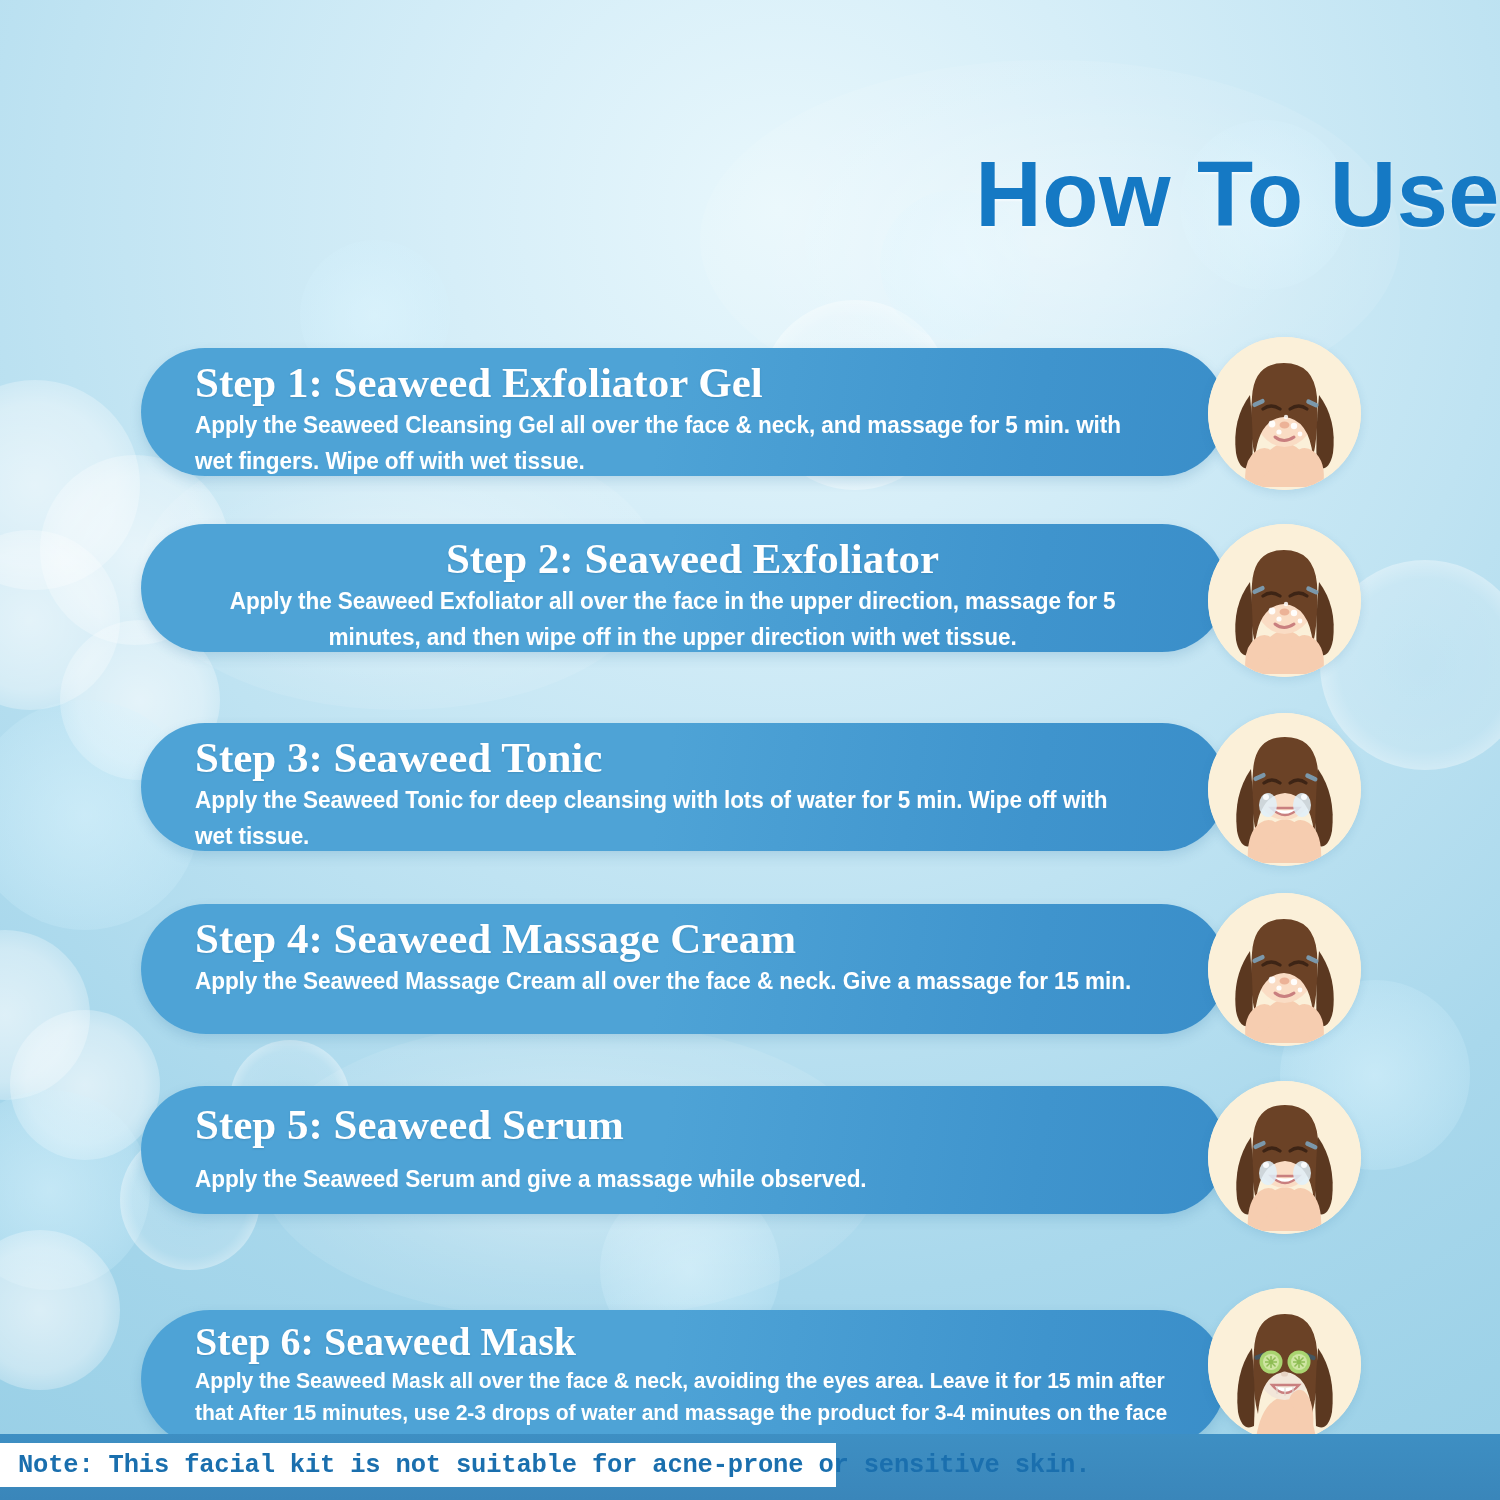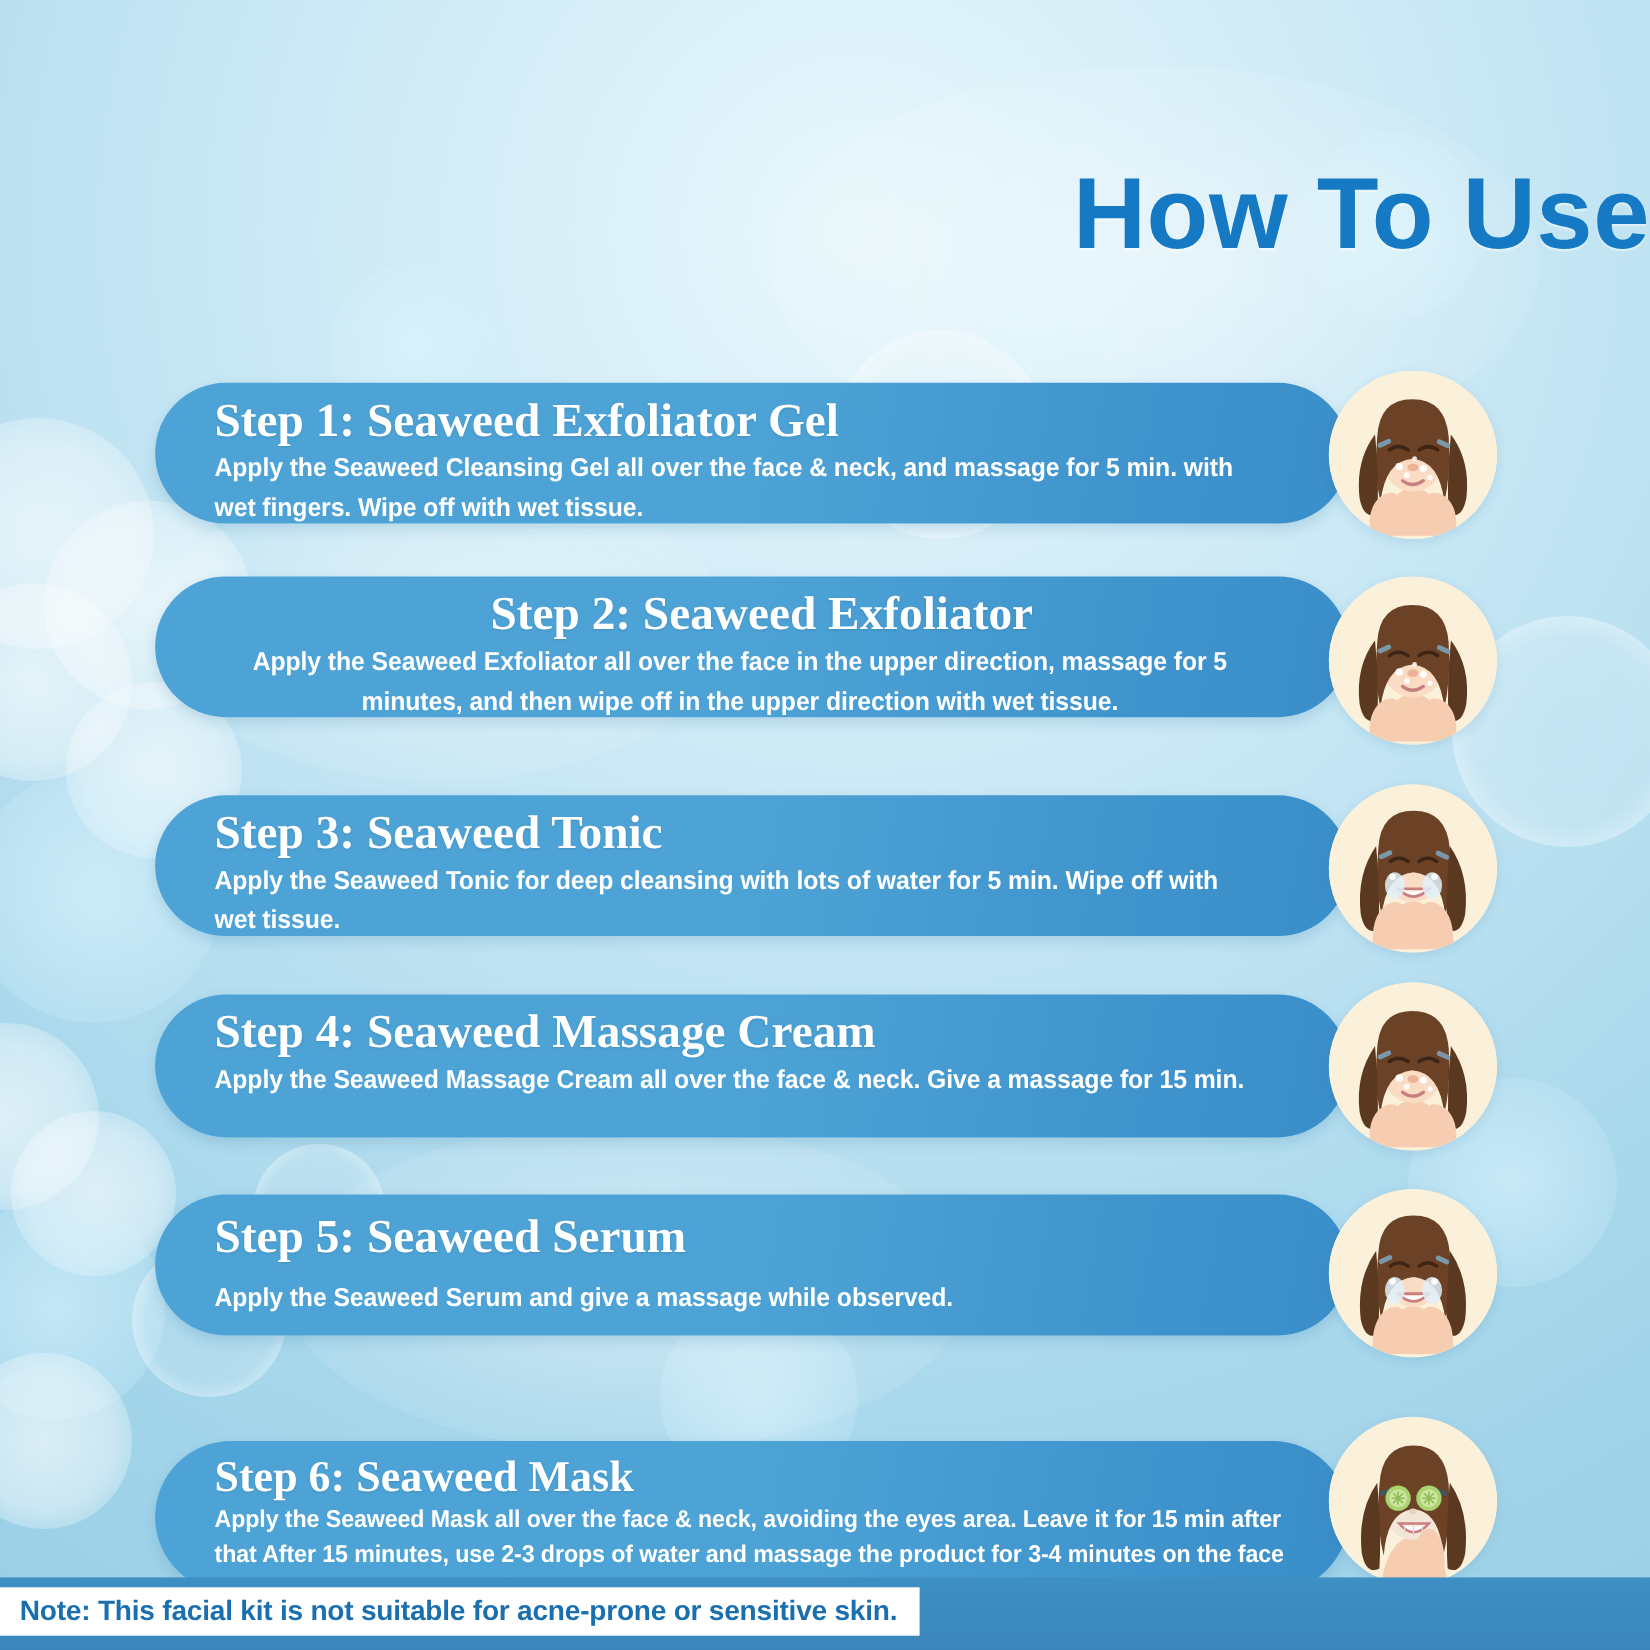--- a/index.html
+++ b/index.html
@@ -156,21 +156,21 @@
     position: absolute;
     left: 0;
     top: 1443px;
     width: 836px;
     height: 44px;
     background: #ffffff;
     display: flex;
     align-items: center;
   }
   #note-text {
-    font-family: Liberation Sans, sans-serif;
+    font-family: Liberation Mono, monospace;
     font-weight: bold;
     font-size: 25.5px;
     color: #1a6fae;
     padding-left: 18px;
     white-space: nowrap;
     letter-spacing: -0.2px;
   }
 </style>
 </head>
 <body>

